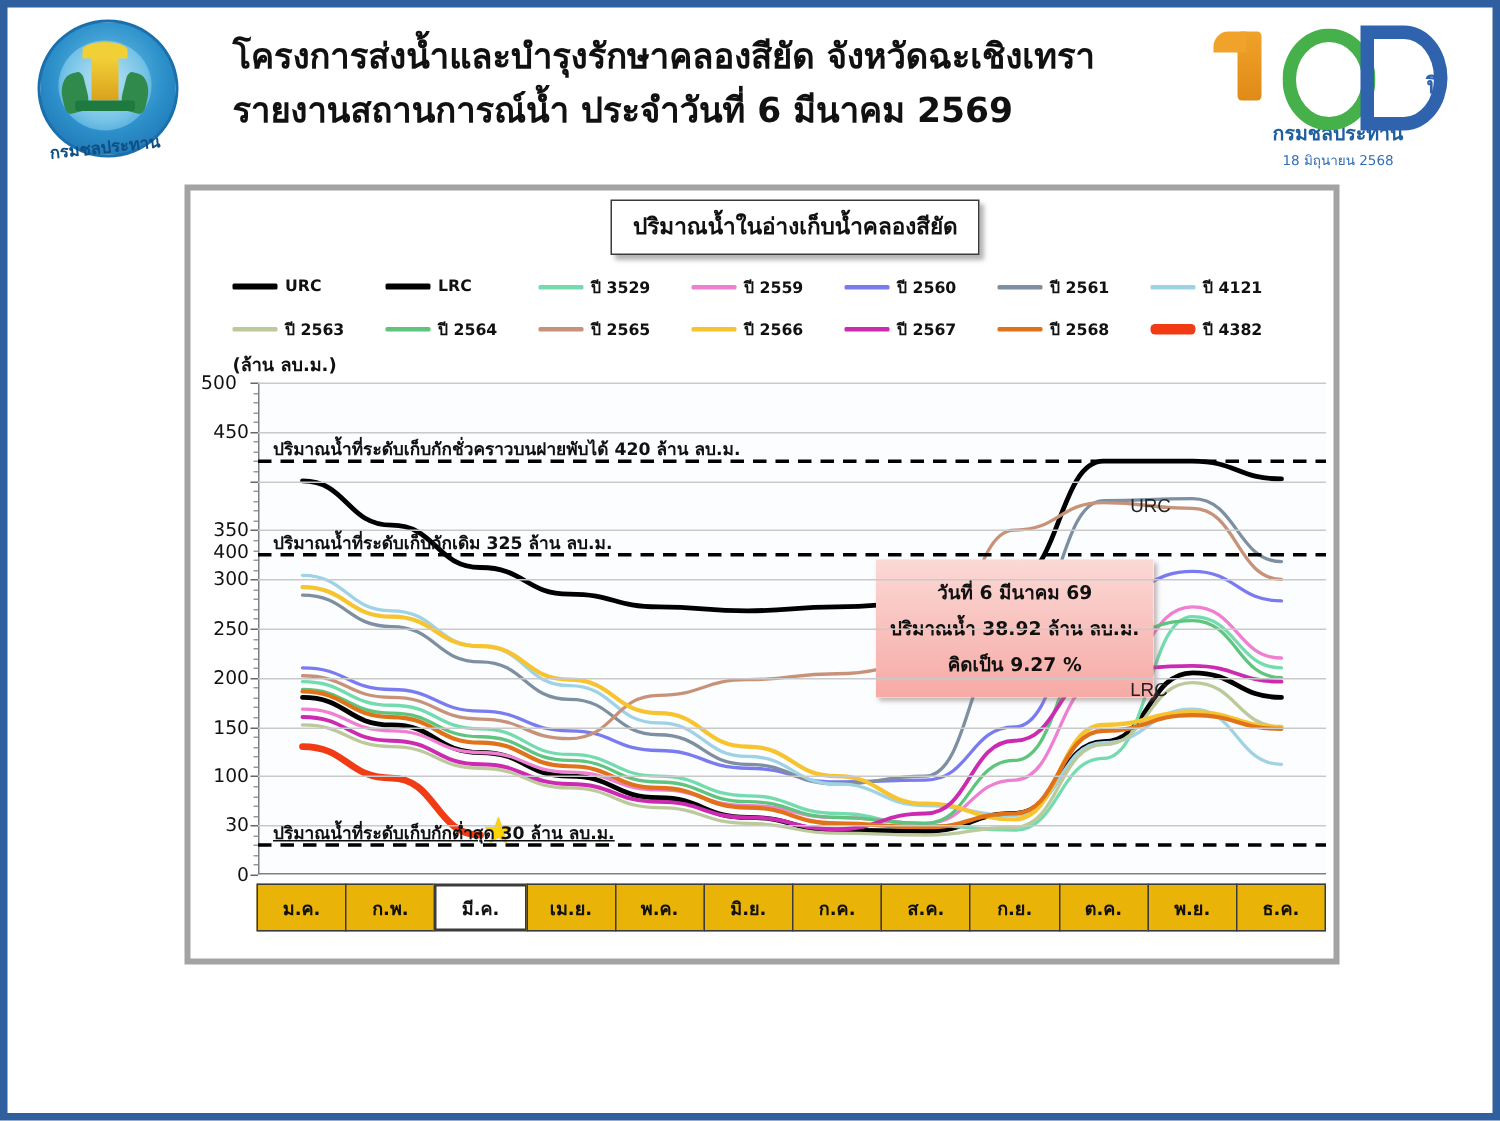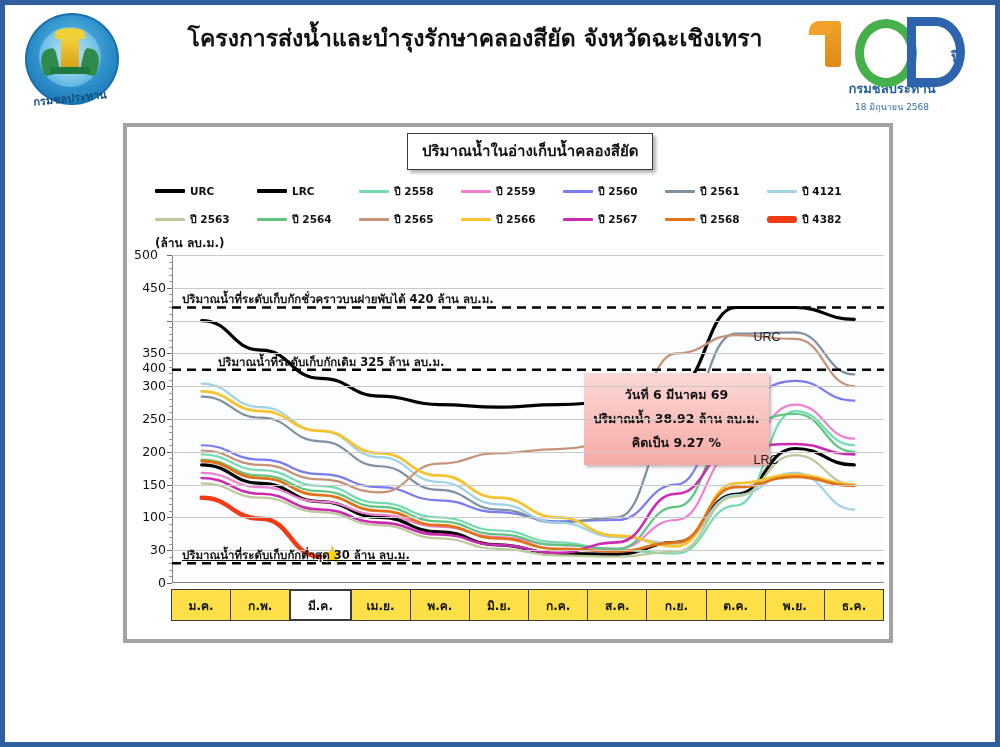--- a/index.html
+++ b/index.html
@@ -51,21 +51,21 @@
     position:absolute;left:33px;top:56px;width:40px;height:7px;background:#1f7a3f;border-radius:2px;
   }
   .seal-text{
     position:absolute;left:0;top:78px;width:106px;text-align:center;
     font-size:11px;font-weight:bold;color:#0f4f84;
     transform:rotate(-6deg);
     font-family:"DejaVu Sans", sans-serif;
   }
 
   #title-block{
-    position:absolute;left:150px;top:16px;width:640px;text-align:center;
+    position:absolute;left:150px;top:16px;width:640px;
   }
   .title-line{
     font-size:23px;font-weight:bold;color:#111;
     font-family:"DejaVu Sans", sans-serif;
     line-height:1.55;
     white-space:nowrap;
   }
 
   #logo-right{
     position:absolute;right:18px;top:10px;width:170px;height:100px;text-align:center;
@@ -190,21 +190,21 @@
     color:#ffd400;font-size:24px;line-height:22px;text-align:center;
     text-shadow:0 0 1px #a08700;
   }
 
   
   #xaxis{
     position:absolute;left:45px;top:462px;width:712px;height:32px;display:flex;
   }
   .month-cell{
     flex:1 1 0;border:1px solid #3b3b3b;margin-left:-1px;
-    background:#fde047;
+    background:#eab308;
     display:flex;align-items:center;justify-content:center;
     font-size:12px;font-weight:bold;color:#111;
     font-family:"DejaVu Sans", sans-serif;
   }
   .month-cell.current{background:#ffffff;border-width:2px;}
 </style>
 </head>
 <body>
 
 <div id="page">
@@ -216,20 +216,21 @@
       <div class="seal-inner"></div>
       <div class="seal-naga-l"></div>
       <div class="seal-naga-r"></div>
       <div class="seal-throne"></div>
       <div class="seal-base"></div>
       <div class="seal-text">กรมชลประทาน</div>
     </div>
 
     <div id="title-block">
       <div class="title-line">โครงการส่งน้ำและบำรุงรักษาคลองสียัด จังหวัดฉะเชิงเทรา</div>
+      <div class="title-line">รายงานสถานการณ์น้ำ ประจำวันที่ 6 มีนาคม 2569</div>
     </div>
 
     <div id="logo-right">
       <div class="anniv">
         <div class="anniv-1"></div>
         <div class="anniv-2"></div>
         <div class="anniv-3"></div>
         <div class="anniv-y">ปี</div>
       </div>
       <div class="anniv-caption">กรมชลประทาน</div>
@@ -246,21 +247,21 @@
           <div class="legend-item">
             <span class="legend-swatch bold" style="background: rgb(0, 0, 0);"></span>
             <span class="legend-label">URC</span>
           </div>
           <div class="legend-item">
             <span class="legend-swatch bold" style="background: rgb(0, 0, 0);"></span>
             <span class="legend-label">LRC</span>
           </div>
           <div class="legend-item">
             <span class="legend-swatch" style="background: rgb(116, 219, 174);"></span>
-            <span class="legend-label">ปี 2558</span>
+            <span class="legend-label">ปี 3529</span>
           </div>
           <div class="legend-item">
             <span class="legend-swatch" style="background: rgb(239, 127, 208);"></span>
             <span class="legend-label">ปี 2559</span>
           </div>
           <div class="legend-item">
             <span class="legend-swatch" style="background: rgb(123, 123, 240);"></span>
             <span class="legend-label">ปี 2560</span>
           </div>
           <div class="legend-item">
@@ -401,21 +402,21 @@
         <div class="minor-tick" style="top: 72.16px;"></div>
         <div class="minor-tick" style="top: 59.04px;"></div>
         <div class="minor-tick" style="top: 52.48px;"></div>
         <div class="minor-tick" style="top: 45.92px;"></div>
         <div class="minor-tick" style="top: 39.36px;"></div>
         <div class="minor-tick" style="top: 26.24px;"></div>
         <div class="minor-tick" style="top: 19.68px;"></div>
         <div class="minor-tick" style="top: 13.12px;"></div>
         <div class="minor-tick" style="top: 6.56px;"></div>
         <div class="note-label" style="left: 10px; top: 35.48px;">ปริมาณน้ำที่ระดับเก็บกักชั่วคราวบนฝายพับได้ 420 ล้าน ลบ.ม.</div>
-        <div class="note-label" style="left: 10px; top: 97.8px; margin-left: 36px;">ปริมาณน้ำที่ระดับเก็บกักเดิม 325 ล้าน ลบ.ม.</div>
+        <div class="note-label" style="left: 10px; top: 97.8px;">ปริมาณน้ำที่ระดับเก็บกักเดิม 325 ล้าน ลบ.ม.</div>
         <div class="note-label" style="left: 10px; top: 291.32px; text-decoration: underline;">ปริมาณน้ำที่ระดับเก็บกักต่ำสุด 30 ล้าน ลบ.ม.</div>
         <div class="inline-label" style="left: 581.467px; top: 74.968px;">URC</div>
         <div class="inline-label" style="left: 581.467px; top: 197.64px;">LRC</div>
       </div>
 
     <div id="xaxis">
         <div class="month-cell">ม.ค.</div>
         <div class="month-cell">ก.พ.</div>
         <div class="month-cell current">มี.ค.</div>
         <div class="month-cell">เม.ย.</div>

